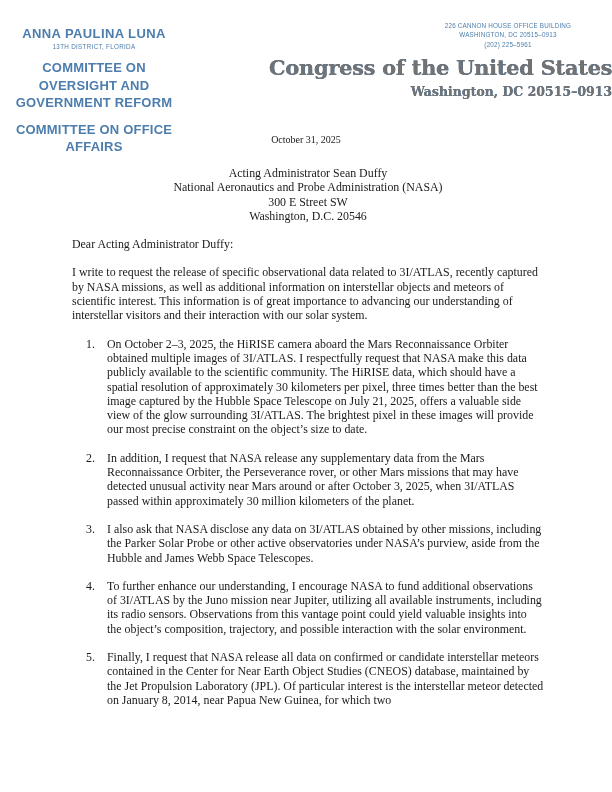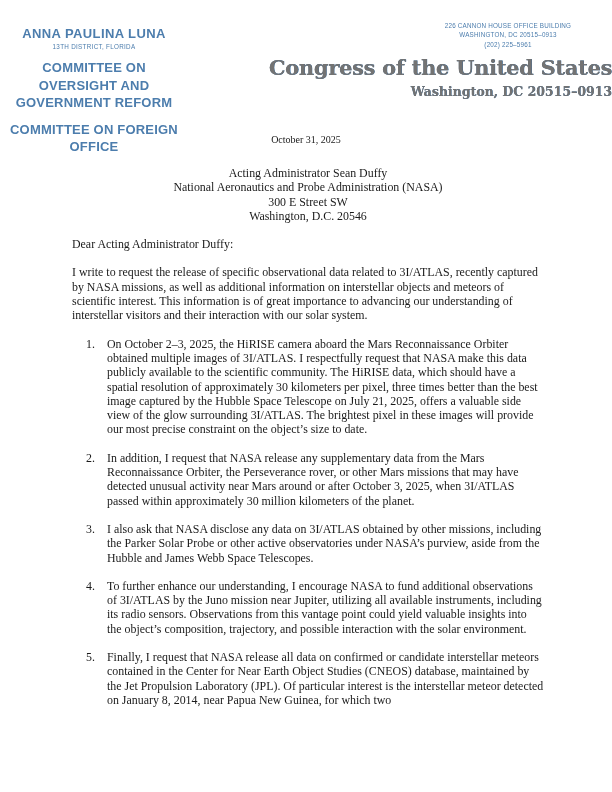--- a/index.html
+++ b/index.html
@@ -68,21 +68,21 @@
 </style>
 </head>
 <body>
 
 <div class="page">
 
   <div class="hdr-left">
     <div class="name">ANNA PAULINA LUNA</div>
     <div class="district">13TH DISTRICT, FLORIDA</div>
     <div class="committee">COMMITTEE ON OVERSIGHT AND GOVERNMENT REFORM</div>
-    <div class="committee">COMMITTEE ON FOREIGN OFFICE</div>
+    <div class="committee">COMMITTEE ON OFFICE AFFAIRS</div>
   </div>
 
   <div class="hdr-right">
     <div>226 CANNON HOUSE OFFICE BUILDING</div>
     <div>WASHINGTON, DC 20515–0913</div>
     <div>(202) 225–5961</div>
   </div>
 
   <div class="masthead">
     <div class="m1">Congress of the United States</div>

